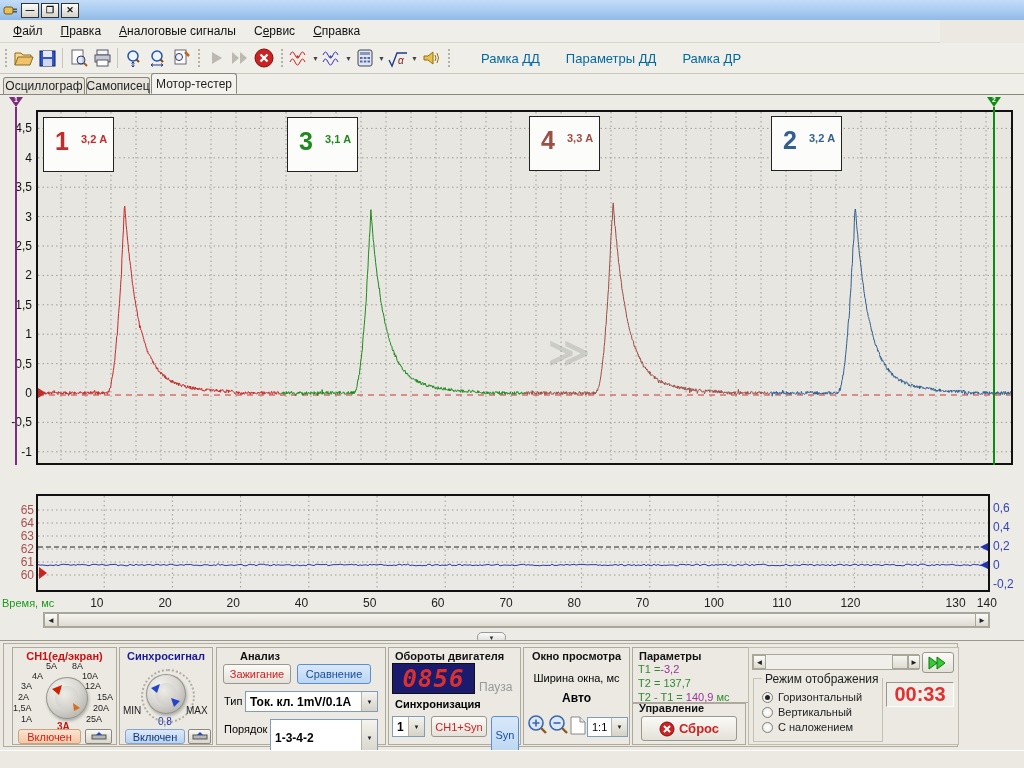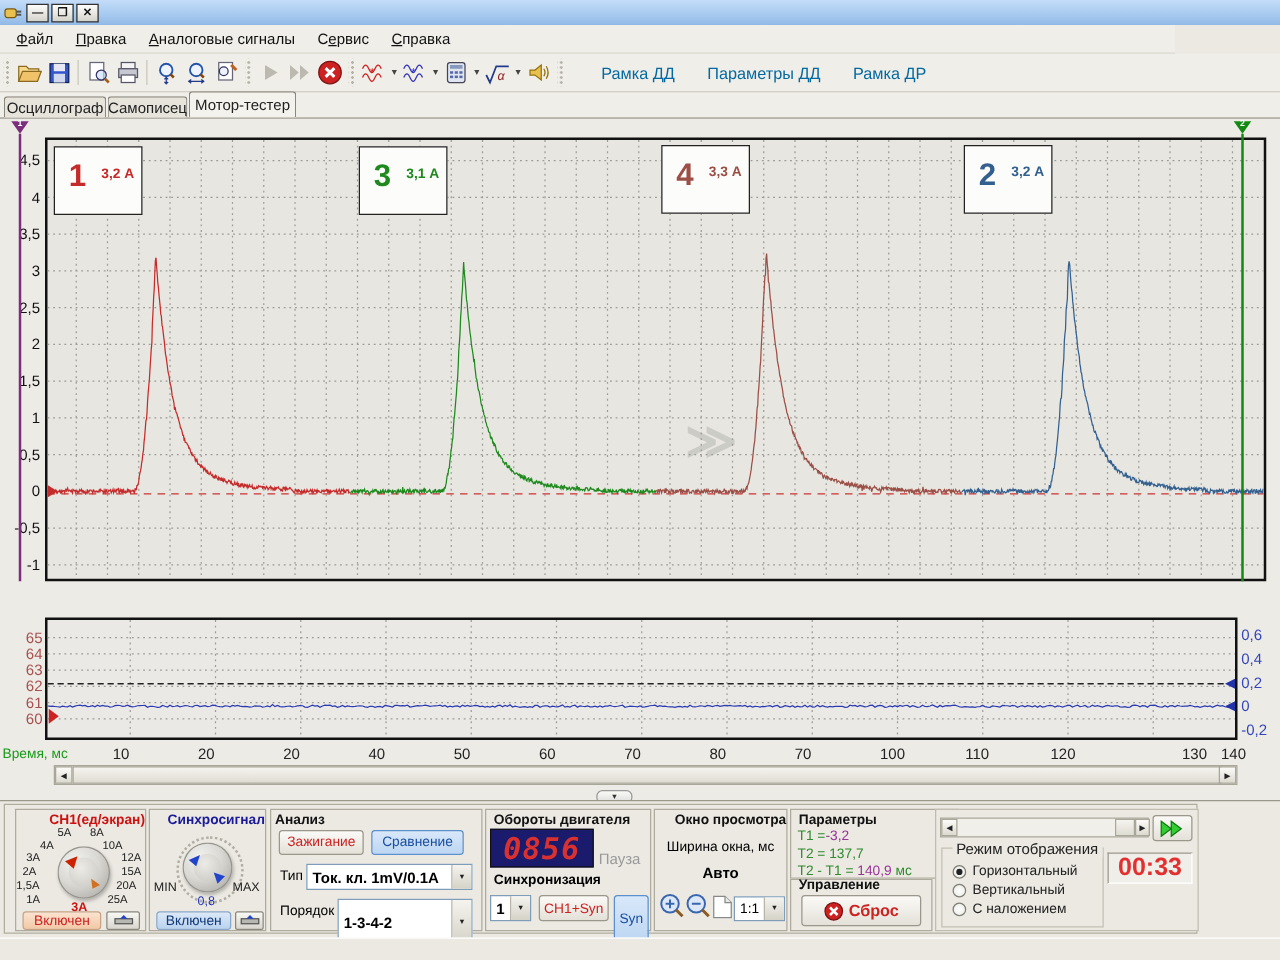--- a/index.html
+++ b/index.html
@@ -43,21 +43,21 @@
   .cursor-num{position:absolute;width:14px;text-align:center;font-size:7px;color:#fff;font-weight:bold;z-index:7}
   
   .sb{position:absolute;background:#f1efe9;border:1px solid #a9a69a;box-sizing:border-box}
   .sbbtn{position:absolute;background:linear-gradient(180deg,#fcfbf8,#dcdad0);border:1px solid #a9a69a;display:flex;align-items:center;justify-content:center;font-size:8px;color:#222;box-sizing:border-box}
   .sbthumb{position:absolute;background:linear-gradient(180deg,#f5f4ef,#dedcd2);border:1px solid #a9a69a;box-sizing:border-box}
   #pillbtn{position:absolute;left:477px;top:537px;width:27px;height:9px;border:1px solid #999;border-radius:5px;background:linear-gradient(#fafaf6,#ddd);display:flex;align-items:center;justify-content:center;font-size:6px;color:#333}
   
   #bottompanel{position:absolute;left:0;top:640px;width:1024px;height:110px;background:#ebe9e2;border-top:1px solid #9a978c}
   #bpinner{position:absolute;left:3px;top:2px;width:955px;height:104px;border:1px solid #b0ad9f;background:#ebe9e2;box-sizing:border-box}
   .panel{position:absolute;border:1px solid #aeab9e;background:#ebe9e2;box-sizing:border-box}
-  .ptitle{position:absolute;left:0;top:2px;width:100%;text-align:right;font-size:11px;font-weight:bold}
+  .ptitle{position:absolute;left:0;top:2px;width:100%;text-align:center;font-size:11px;font-weight:bold}
   .dial-lab{position:absolute;font-size:9px;color:#222;white-space:nowrap}
   .knob{position:absolute;border-radius:50%;background:radial-gradient(circle at 35% 30%,#f2f2f0 0%,#d9d8d3 45%,#b5b4ae 80%,#a3a29c 100%);box-shadow:inset 0 0 0 1px #96948c,1px 2px 3px rgba(0,0,0,0.25)}
   .knob-inner{position:absolute;border-radius:50%;background:radial-gradient(circle at 40% 35%,#ecebe6,#c6c5bf)}
   .btn-power{position:absolute;border:1px solid #9a9a8e;border-radius:3px;font-size:11px;display:flex;align-items:center;justify-content:center;box-sizing:border-box}
   .btn-power.red{background:linear-gradient(#fbe3d0,#f2c9a6);color:#c22;border-color:#c8a284}
   .btn-power.blue{background:linear-gradient(#dcE9f8,#b9d2ef);color:#123a77;border-color:#88a6ca}
   .icon-btn{position:absolute;border:1px solid #8a887e;border-radius:2px;background:linear-gradient(#f8f8f4,#d8d6ce);display:flex;align-items:center;justify-content:center;box-sizing:border-box}
   .btn{position:absolute;border:1px solid #9a978c;border-radius:3px;background:linear-gradient(#fbfaf7,#e3e1d8);display:flex;align-items:center;justify-content:center;font-size:11px;box-sizing:border-box}
   .btn.red-text{color:#c22}
   .btn.blue-sel{background:linear-gradient(#d9e8fa,#bcd6f2);color:#1a4fa0;border-color:#5a8fd0}
@@ -407,21 +407,21 @@
         </svg>
     <div id="ch1-dial">
           <div class="dial-lab" style="left: 33px; top: 13px;">5А</div>
           <div class="dial-lab" style="left: 19px; top: 23px;">4А</div>
           <div class="dial-lab" style="left: 8px; top: 33px;">3А</div>
           <div class="dial-lab" style="left: 5px; top: 44px;">2А</div>
           <div class="dial-lab" style="left: 0px; top: 55px;">1,5А</div>
           <div class="dial-lab" style="left: 8px; top: 66px;">1А</div>
           <div class="dial-lab" style="left: 59px; top: 13px;">8А</div>
           <div class="dial-lab" style="left: 69px; top: 23px;">10А</div>
-          <div class="dial-lab" style="left: 84px; top: 33px;">12А</div>
+          <div class="dial-lab" style="left: 72px; top: 33px;">12А</div>
           <div class="dial-lab" style="left: 84px; top: 44px;">15А</div>
           <div class="dial-lab" style="left: 80px; top: 55px;">20А</div>
           <div class="dial-lab" style="left: 73px; top: 66px;">25А</div>
         </div>
     <div class="dial-lab" style="left:44px;top:73px;color:#cc1111;font-weight:bold;font-size:10px">3А</div>
     <div class="btn-power red" style="left:5px;top:81px;width:63px;height:15px">Включен</div>
     <div class="icon-btn" style="left:72px;top:81px;width:27px;height:15px">
           <svg width="16" height="9" viewBox="0 0 16 9">
             <rect x="1" y="3" width="14" height="4" fill="#b8b8b2" stroke="#555"></rect>
             <path d="M8 0 l3 3 h-6 z" fill="#2244cc"></path>
@@ -444,21 +444,21 @@
     <div class="btn-power blue" style="left:5px;top:81px;width:60px;height:15px">Включен</div>
     <div class="icon-btn" style="left:68px;top:81px;width:23px;height:15px">
           <svg width="16" height="9" viewBox="0 0 16 9">
             <rect x="1" y="3" width="14" height="4" fill="#b8b8b2" stroke="#555"></rect>
             <path d="M8 0 l3 3 h-6 z" fill="#2244cc"></path>
           </svg>
         </div>
   </div>
 
   <div class="panel" style="left:212px;top:3px;width:170px;height:98px">
-    <div class="ptitle" style="text-align:center;left:3px;width:auto;color:#111">Анализ</div>
+    <div class="ptitle" style="text-align:center;left:23px;width:auto;color:#111">Анализ</div>
     <div class="btn red-text" style="left:6px;top:16px;width:68px;height:20px">Зажигание</div>
     <div class="btn blue-sel" style="left:80px;top:16px;width:74px;height:20px">Сравнение</div>
     <div class="abs" style="left:7px;top:47px;font-size:11px">Тип</div>
     <div class="combo" style="left:28px;top:43px;width:133px;height:21px">
       <div class="txt b">Ток. кл. 1mV/0.1A</div>
           <div class="drop">▼</div>
     </div>
     <div class="abs" style="left:7px;top:75px;font-size:11px">Порядок</div>
     <div class="combo" style="left:53px;top:71px;width:108px;height:37px">
       <div class="txt b">1-3-4-2</div>

